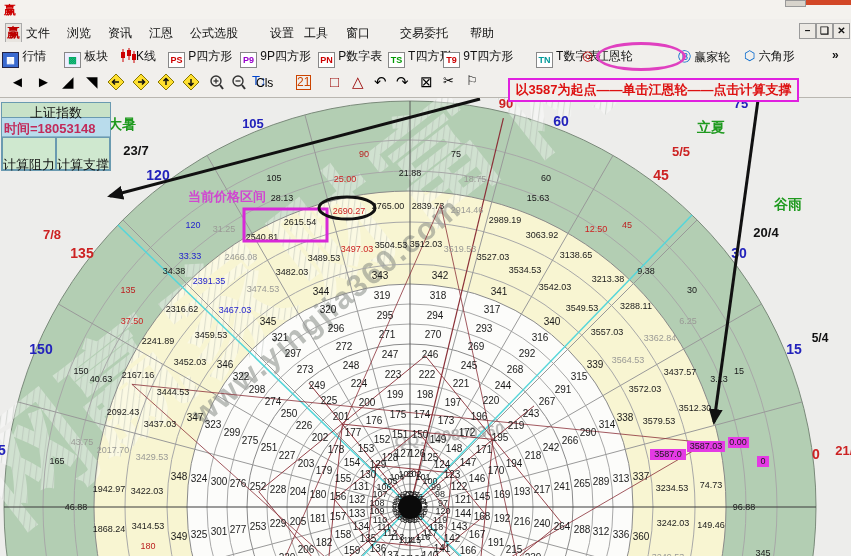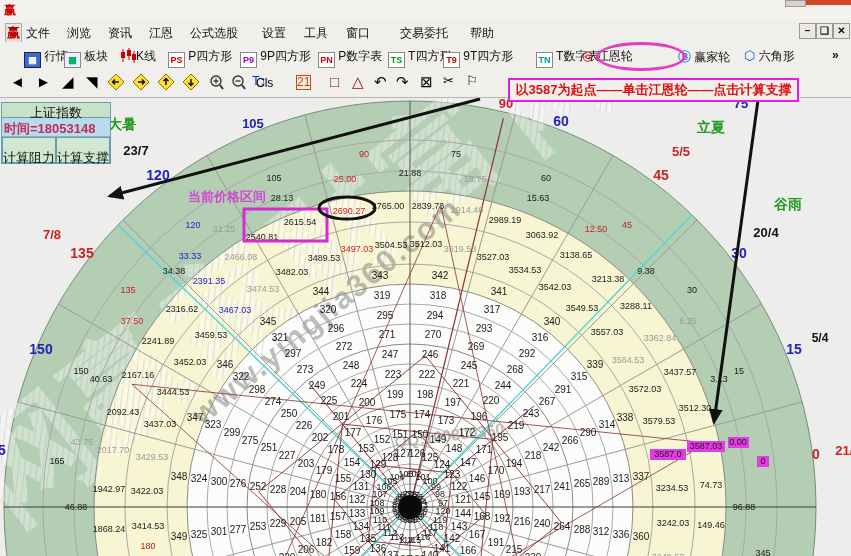--- a/index.html
+++ b/index.html
@@ -16,21 +16,21 @@
 #tb2{top:69px;height:28px;background:#f1efec;border-bottom:1px solid #b9b6b0}
 .tbi{position:absolute;top:6px;font-size:12px;color:#111;white-space:nowrap}
 .ic{display:inline-block;width:15px;height:14px;border:1px solid #888;font-size:9px;font-weight:bold;text-align:center;line-height:14px;vertical-align:-3px;background:#fff}
 .t2{position:absolute;top:4px;font-size:15px}
 #annbox{position:absolute;left:508px;top:78px;width:287px;height:20px;border:2px solid #e020e0;background:#f1efec;color:#dd1111;font-size:13px;font-weight:bold;text-align:center;line-height:19px}
 #ellip{position:absolute;left:596px;top:42px;width:84px;height:23px;border:3px solid #e040c0;border-radius:50%}
 #panel{position:absolute;left:1px;top:102px;width:108px;border:1px solid #6a9ab0;background:#b9dcec;font-size:13px}
 #panel .hd{background:#c8e2c8;color:#111;text-align:center;height:13px;padding-top:1px;border-bottom:1px solid #6a9ab0;font-size:13px}
 #panel .rw{color:#c22a5a;font-weight:bold;height:15px;padding:2px 0 1px 2px;border-bottom:1px solid #8ab4c8;font-size:13px;white-space:nowrap}
 #panel .bts{display:flex}
-#panel .bt{flex:1;background:#cfe8cf;border:1px solid #6a9ab0;text-align:center;color:#111;height:13px;padding-top:11px;font-size:13px}
+#panel .bt{flex:1;background:#cfe8cf;border:1px solid #6a9ab0;text-align:center;color:#111;height:13px;padding-top:18px;font-size:13px}
 </style></head>
 <body>
 <svg width="851" height="459" viewBox="0 0 851 459" style="position:absolute;left:0;top:97px">
     <rect x="0" y="0" width="851" height="459" fill="#ededeb"></rect>
 <circle cx="410.0" cy="410.0" r="406" fill="#b3ceb3" stroke="#7a8a7a" stroke-width="1"></circle>
 <circle cx="410.0" cy="410.0" r="316" fill="#f8f5d2"></circle>
 <circle cx="410.0" cy="410.0" r="223" fill="#fcfcfa"></circle>
 <defs>
       <pattern id="hat" width="6" height="6" patternTransform="rotate(45)" patternUnits="userSpaceOnUse">
         <rect width="6" height="6" fill="rgba(255,255,255,0.38)"></rect>
@@ -581,31 +581,31 @@
     <div id="btnA"></div>
     <div id="btnB"></div>
   </div>
 <div class="bar" id="menubar">
     <span style="position:absolute;left:5px;top:4px;font-size:13px;color:#b00;font-weight:bold;border:1px solid #aaa;background:#e8e5e0;padding:0 1px">赢</span>
     <span class="mi" style="left:26px">文件</span>
     <span class="mi" style="left:67px">浏览</span>
     <span class="mi" style="left:108px">资讯</span>
     <span class="mi" style="left:149px">江恩</span>
     <span class="mi" style="left:190px">公式选股</span>
-    <span class="mi" style="left:262px">设置</span>
+    <span class="mi" style="left:270px">设置</span>
     <span class="mi" style="left:304px">工具</span>
     <span class="mi" style="left:346px">窗口</span>
     <span class="mi" style="left:400px">交易委托</span>
     <span class="mi" style="left:470px">帮助</span>
 <div class="mdib" style="left:799px">–</div>
     <div class="mdib" style="left:816px">❏</div>
     <div class="mdib" style="left:833px">✕</div>
   </div>
 <div class="bar" id="tb1">
-<span class="tbi" style="left:24px"><span class="ic" style="color:#fff;background:#3a6ad0;border-color:#224;">▦</span> 行情</span>
+<span class="tbi" style="left:2px"><span class="ic" style="color:#fff;background:#3a6ad0;border-color:#224;">▦</span> 行情</span>
 <span class="tbi" style="left:64px"><span class="ic" style="color:#0a6;background:#eef;">▩</span> 板块</span>
 <span class="tbi" style="left:120px"><svg width="16" height="15" style="vertical-align:-3px">
         <line x1="3" y1="1" x2="3" y2="14" stroke="#c00"></line>
         <rect x="1" y="4" width="4" height="6" fill="#c00"></rect>
         <line x1="9" y1="0" x2="9" y2="12" stroke="#c00"></line>
         <rect x="7" y="2" width="4" height="6" fill="#c00"></rect>
         <line x1="14" y1="3" x2="14" y2="15" stroke="#c00"></line>
         <rect x="12" y="6" width="4" height="6" fill="#c00"></rect>
       </svg>K线</span>
 <span class="tbi" style="left:168px"><span class="ic" style="color:#c00;">PS</span> P四方形</span>

